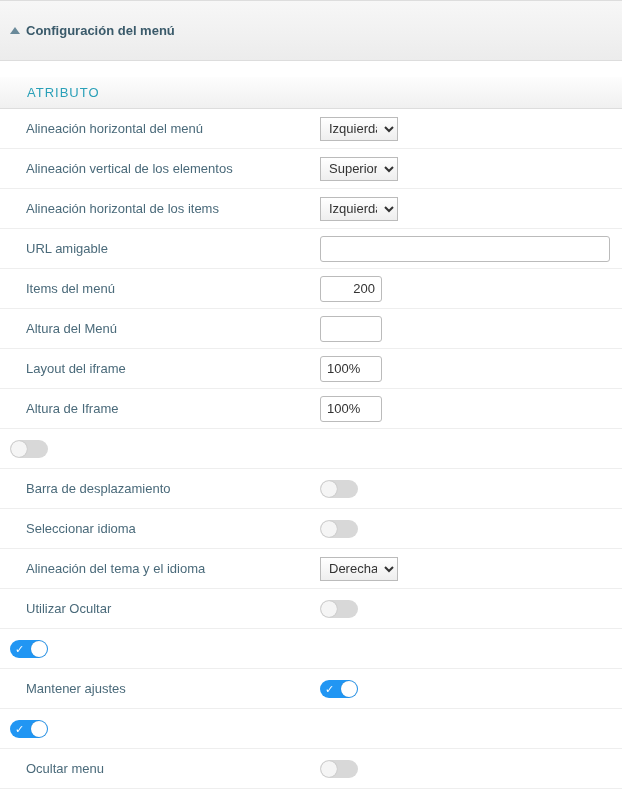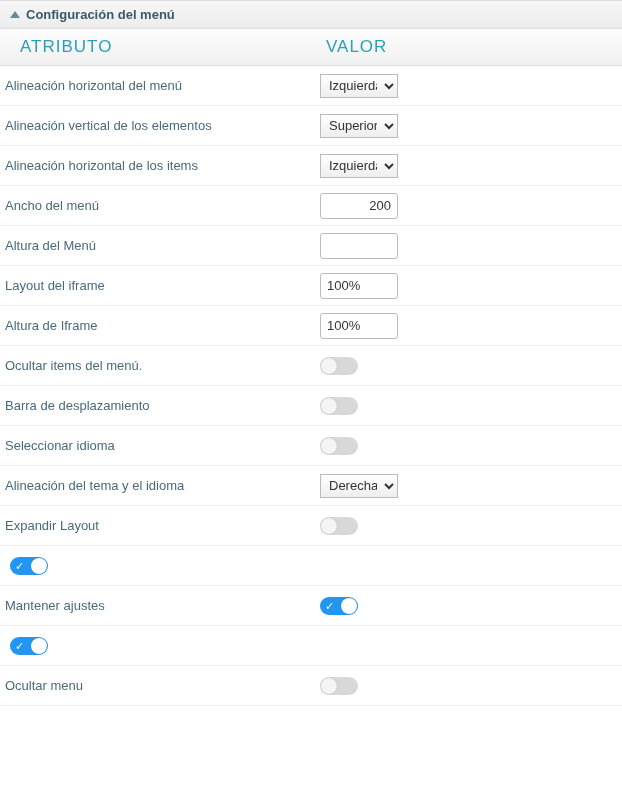--- a/index.html
+++ b/index.html
@@ -7,57 +7,58 @@
     font-family: Arial, Helvetica, sans-serif;
     font-size: 13px;
     color: #4a6a7a;
     background: #fff;
     width: 622px;
   }
   .section-header {
     background: linear-gradient(#f7f7f7, #ececec);
     border-top: 1px solid #ddd;
     border-bottom: 1px solid #ddd;
-    padding: 6px 10px;
+    padding: 22px 10px;
     display: flex;
     align-items: center;
     gap: 6px;
   }
   .section-header .tri {
     width: 0; height: 0;
     border-left: 5px solid transparent;
     border-right: 5px solid transparent;
     border-bottom: 7px solid #6a8a9a;
     transform: rotate(0deg);
   }
   .section-header .title {
     font-weight: bold;
     color: #3a5a6a;
   }
   .col-headers {
     display: flex;
     background: linear-gradient(#fdfdfd, #f0f0f0);
     border-bottom: 1px solid #ddd;
-    padding: 8px 6px;
-    font-size: 17px;
+    padding: 8px 13px;
+    font-size: 13px;
     letter-spacing: 1px;
     color: #2aa0b8;
+    margin-top: 16px;
   }
   .col-headers .c1 { width: 310px; padding-left: 14px; }
   .col-headers .c2 { flex: 1; padding-left: 10px; }
   .row {
     display: flex;
     align-items: center;
     border-bottom: 1px solid #eee;
     min-height: 40px;
     padding: 6px 0;
   }
   .row .label {
     width: 310px;
-    padding-left: 5px;
+    padding-left: 26px;
     color: #4a6a7a;
   }
   .row .value {
     flex: 1;
     padding-left: 10px;
     padding-right: 12px;
     display: flex;
     align-items: center;
   }
   select {
@@ -73,21 +74,21 @@
   input[type="text"] {
     font-family: inherit;
     font-size: 13px;
     color: #333;
     border: 1px solid #bbb;
     border-radius: 3px;
     height: 26px;
     padding: 2px 6px;
   }
   .inp-full { width: 100%; max-width: 298px; }
-  .inp-sm { width: 78px; }
+  .inp-sm { width: 62px; }
   .inp-num { text-align: right; }
   .toggle {
     position: relative;
     width: 38px;
     height: 18px;
     border-radius: 10px;
     background: #d8d8d8;
     display: inline-block;
     cursor: pointer;
   }
@@ -118,21 +119,20 @@
 </head>
 <body>
 
 <div class="section-header">
   <span class="tri"></span>
   <span class="title">Configuración del menú</span>
 </div>
 
 <div class="col-headers">
   <div class="c1">ATRIBUTO</div>
-  <div class="c2">VALOR</div>
 </div>
 
 <div id="rows">
     <div class="row">
       <div class="label">Alineación horizontal del menú</div>
       <div class="value">
         <select class="sel-md"><option>Izquierda</option></select>
       </div>
     </div>
     <div class="row">
@@ -141,21 +141,27 @@
         <select class="sel-md"><option>Superior</option></select>
       </div>
     </div>
     <div class="row">
       <div class="label">Alineación horizontal de los items</div>
       <div class="value">
         <select class="sel-md"><option>Izquierda</option></select>
       </div>
     </div>
     <div class="row">
-      <div class="label">Ancho del menú</div>
+      <div class="label">URL amigable</div>
+      <div class="value">
+        <input type="text" class="inp-full" value="" style="">
+      </div>
+    </div>
+    <div class="row">
+      <div class="label">Items del menú</div>
       <div class="value">
         <input type="text" class="inp-sm inp-num" value="200" style="">
       </div>
     </div>
     <div class="row">
       <div class="label">Altura del Menú</div>
       <div class="value">
         <input type="text" class="inp-sm" value="" style="">
       </div>
     </div>
@@ -165,21 +171,20 @@
         <input type="text" class="inp-sm" value="100%" style="">
       </div>
     </div>
     <div class="row">
       <div class="label">Altura de Iframe</div>
       <div class="value">
         <input type="text" class="inp-sm" value="100%" style="">
       </div>
     </div>
     <div class="row">
-      <div class="label">Ocultar items del menú.</div>
       <div class="value">
         <span class="toggle off">
           <span class="knob"></span>
         </span>
       </div>
     </div>
     <div class="row">
       <div class="label">Barra de desplazamiento</div>
       <div class="value">
         <span class="toggle off">
@@ -195,21 +200,21 @@
         </span>
       </div>
     </div>
     <div class="row">
       <div class="label">Alineación del tema y el idioma</div>
       <div class="value">
         <select class="sel-md"><option>Derecha</option></select>
       </div>
     </div>
     <div class="row">
-      <div class="label">Expandir Layout</div>
+      <div class="label">Utilizar Ocultar</div>
       <div class="value">
         <span class="toggle off">
           <span class="knob"></span>
         </span>
       </div>
     </div>
     <div class="row">
       <div class="value">
         <span class="toggle on">
           <span class="chk">✓</span>

